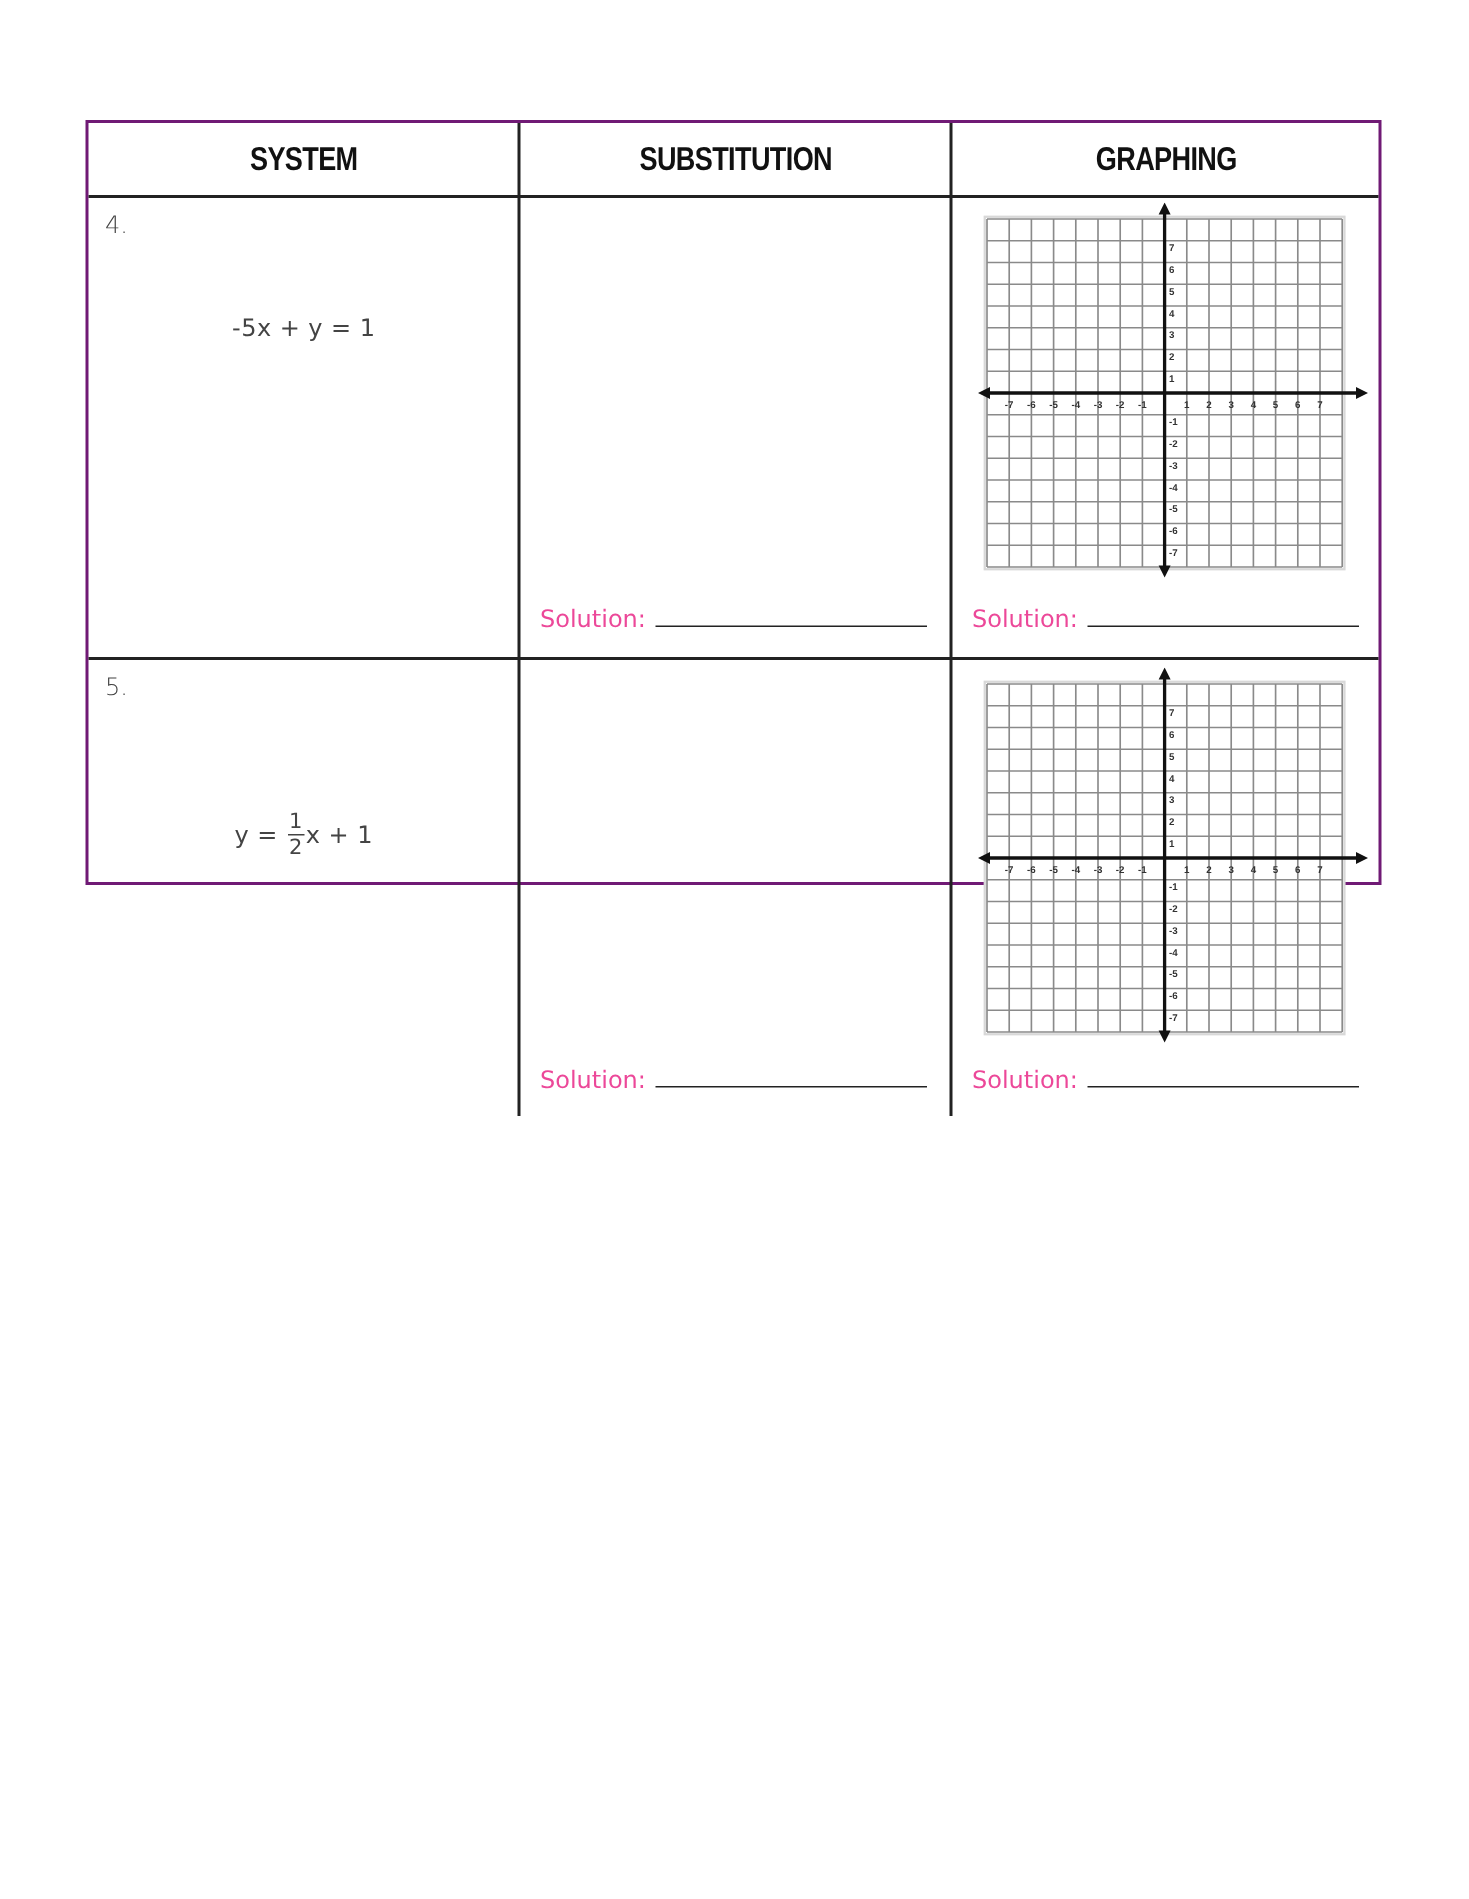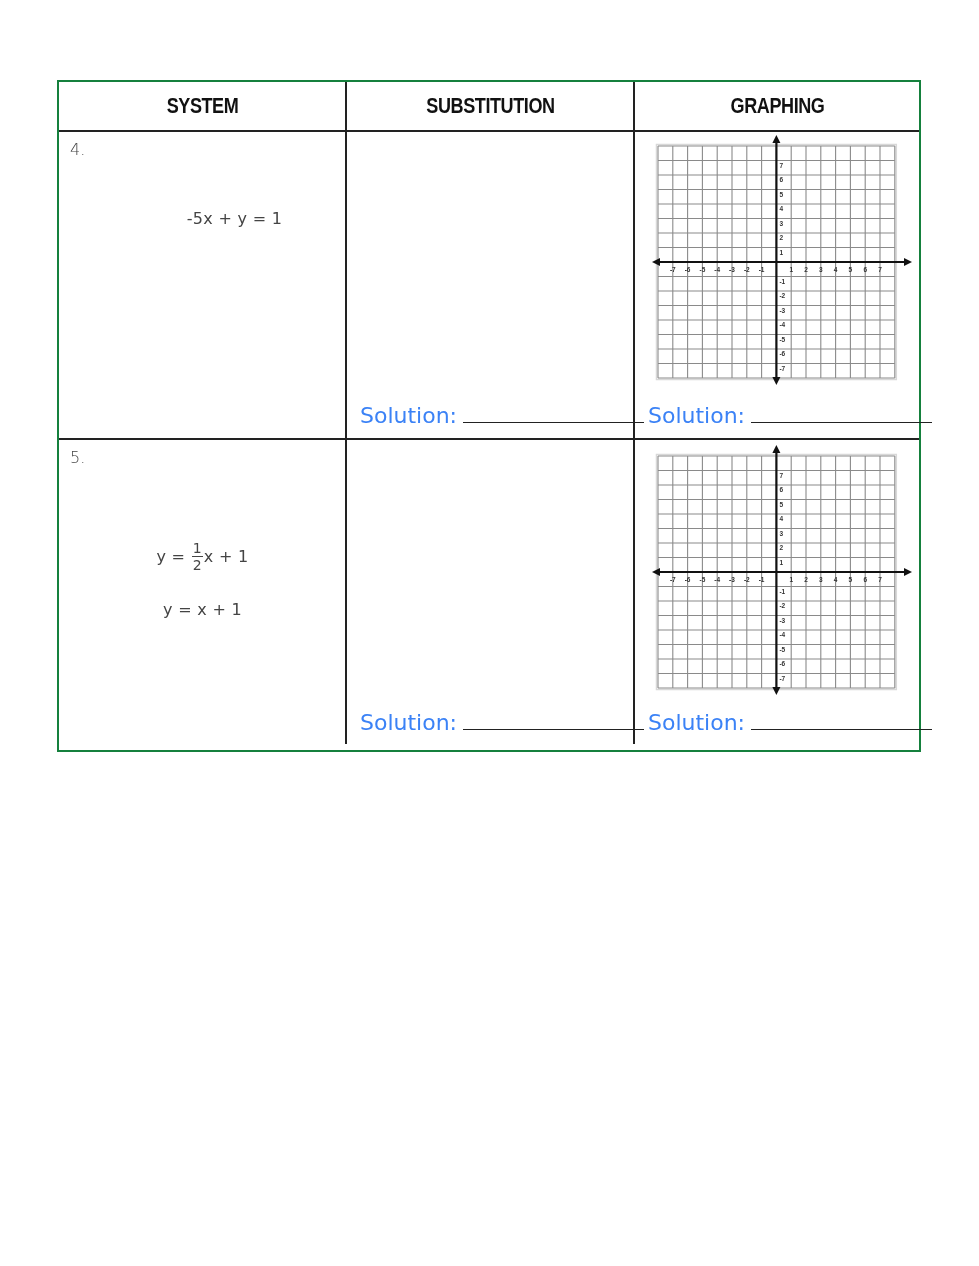--- a/index.html
+++ b/index.html
@@ -13,23 +13,23 @@
       position: relative;
       overflow: hidden;
       font-family: "DejaVu Sans", sans-serif;
       color: #333;
     }
     .worksheet-table {
       position: absolute;
       left: 57px;
       top: 80px;
       width: 864px;
-      height: 672px;
+      height: 510px;
       box-sizing: border-box;
-      border: 2px solid #15803d;
+      border: 2px solid #701a75;
     }
     .header-row {
       position: absolute;
       left: 0; top: 0;
       width: 860px;
       height: 50px;
       border-bottom: 2px solid #222;
       box-sizing: border-box;
     }
     .header-cell {
@@ -103,22 +103,22 @@
       border-bottom: 1.2px solid #444;
       padding: 0 1px 1px 1px;
     }
     .frac .den {
       display: block;
       padding-top: 1px;
     }
     .solution {
       position: absolute;
       left: 13px;
-      font-size: 22px;
-      color: #3b82f6;
+      font-size: 16px;
+      color: #ec4899;
       white-space: nowrap;
     }
     .solution .blank {
       display: inline-block;
       width: 181px;
       border-bottom: 1.5px solid #222;
       margin-left: 6px;
       height: 12px;
       vertical-align: baseline;
     }
@@ -141,21 +141,21 @@
   </div>
 
   <div class="vline" style="left:286px;"></div>
   <div class="vline" style="left:574px;"></div>
 
   <div class="hline" style="top:356px;"></div>
 
   <div class="row" style="top:50px;height:306px;">
     <div class="cell" style="left:0;width:287px;">
       <span class="problem-number">4.</span>
-      <div class="equation" style="top:77px;margin-left:32px;">-5x + y = 1</div>
+      <div class="equation" style="top:77px;">-5x + y = 1</div>
     </div>
     <div class="cell" style="left:288px;width:287px;">
       <div class="solution" style="top:271px;">
         <span>Solution:</span><span class="blank"></span>
       </div>
     </div>
     <div class="cell" style="left:576px;width:285px;">
       <div class="graph" style="left:15px;top:3px;">
         <svg class="grid-svg" width="264" height="255" viewBox="0 0 264 255">
             <rect x="6.5" y="9.5" width="239.8" height="235" fill="#fff" stroke="#d8d8d8" stroke-width="1.5"></rect>
@@ -234,21 +234,20 @@
       </div>
     </div>
   </div>
 
   <div class="row" style="top:358px;height:304px;">
     <div class="cell" style="left:0;width:287px;">
       <span class="problem-number">5.</span>
       <div class="equation" style="top:102px;">
         <span>y = </span><span class="frac"><span class="num">1</span><span class="den">2</span></span><span>x + 1</span>
       </div>
-      <div class="equation" style="top:160px;">y = x + 1</div>
     </div>
     <div class="cell" style="left:288px;width:287px;">
       <div class="solution" style="top:270px;">
         <span>Solution:</span><span class="blank"></span>
       </div>
     </div>
     <div class="cell" style="left:576px;width:285px;">
       <div class="graph" style="left:15px;top:5px;">
         <svg class="grid-svg" width="264" height="255" viewBox="0 0 264 255">
             <rect x="6.5" y="9.5" width="239.8" height="235" fill="#fff" stroke="#d8d8d8" stroke-width="1.5"></rect>

